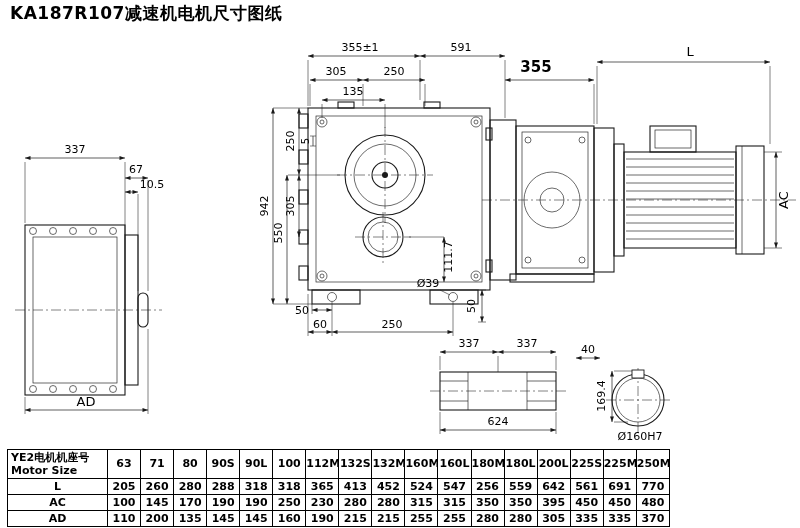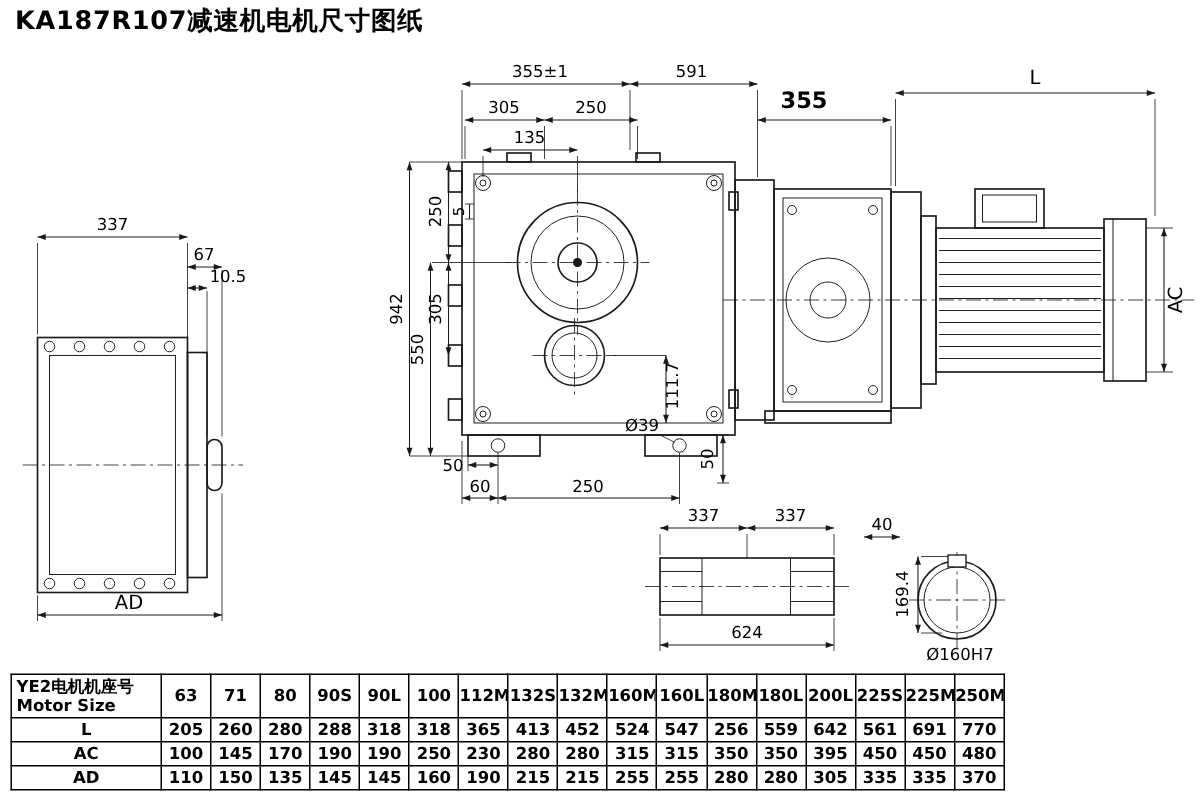--- a/index.html
+++ b/index.html
@@ -320,21 +320,21 @@
           <td>350</td>
           <td>350</td>
           <td>395</td>
           <td>450</td>
           <td>450</td>
           <td>480</td>
         </tr>
         <tr>
           <td>AD</td>
           <td>110</td>
-          <td>150</td>
+          <td>200</td>
           <td>135</td>
           <td>145</td>
           <td>145</td>
           <td>160</td>
           <td>190</td>
           <td>215</td>
           <td>215</td>
           <td>255</td>
           <td>255</td>
           <td>280</td>

